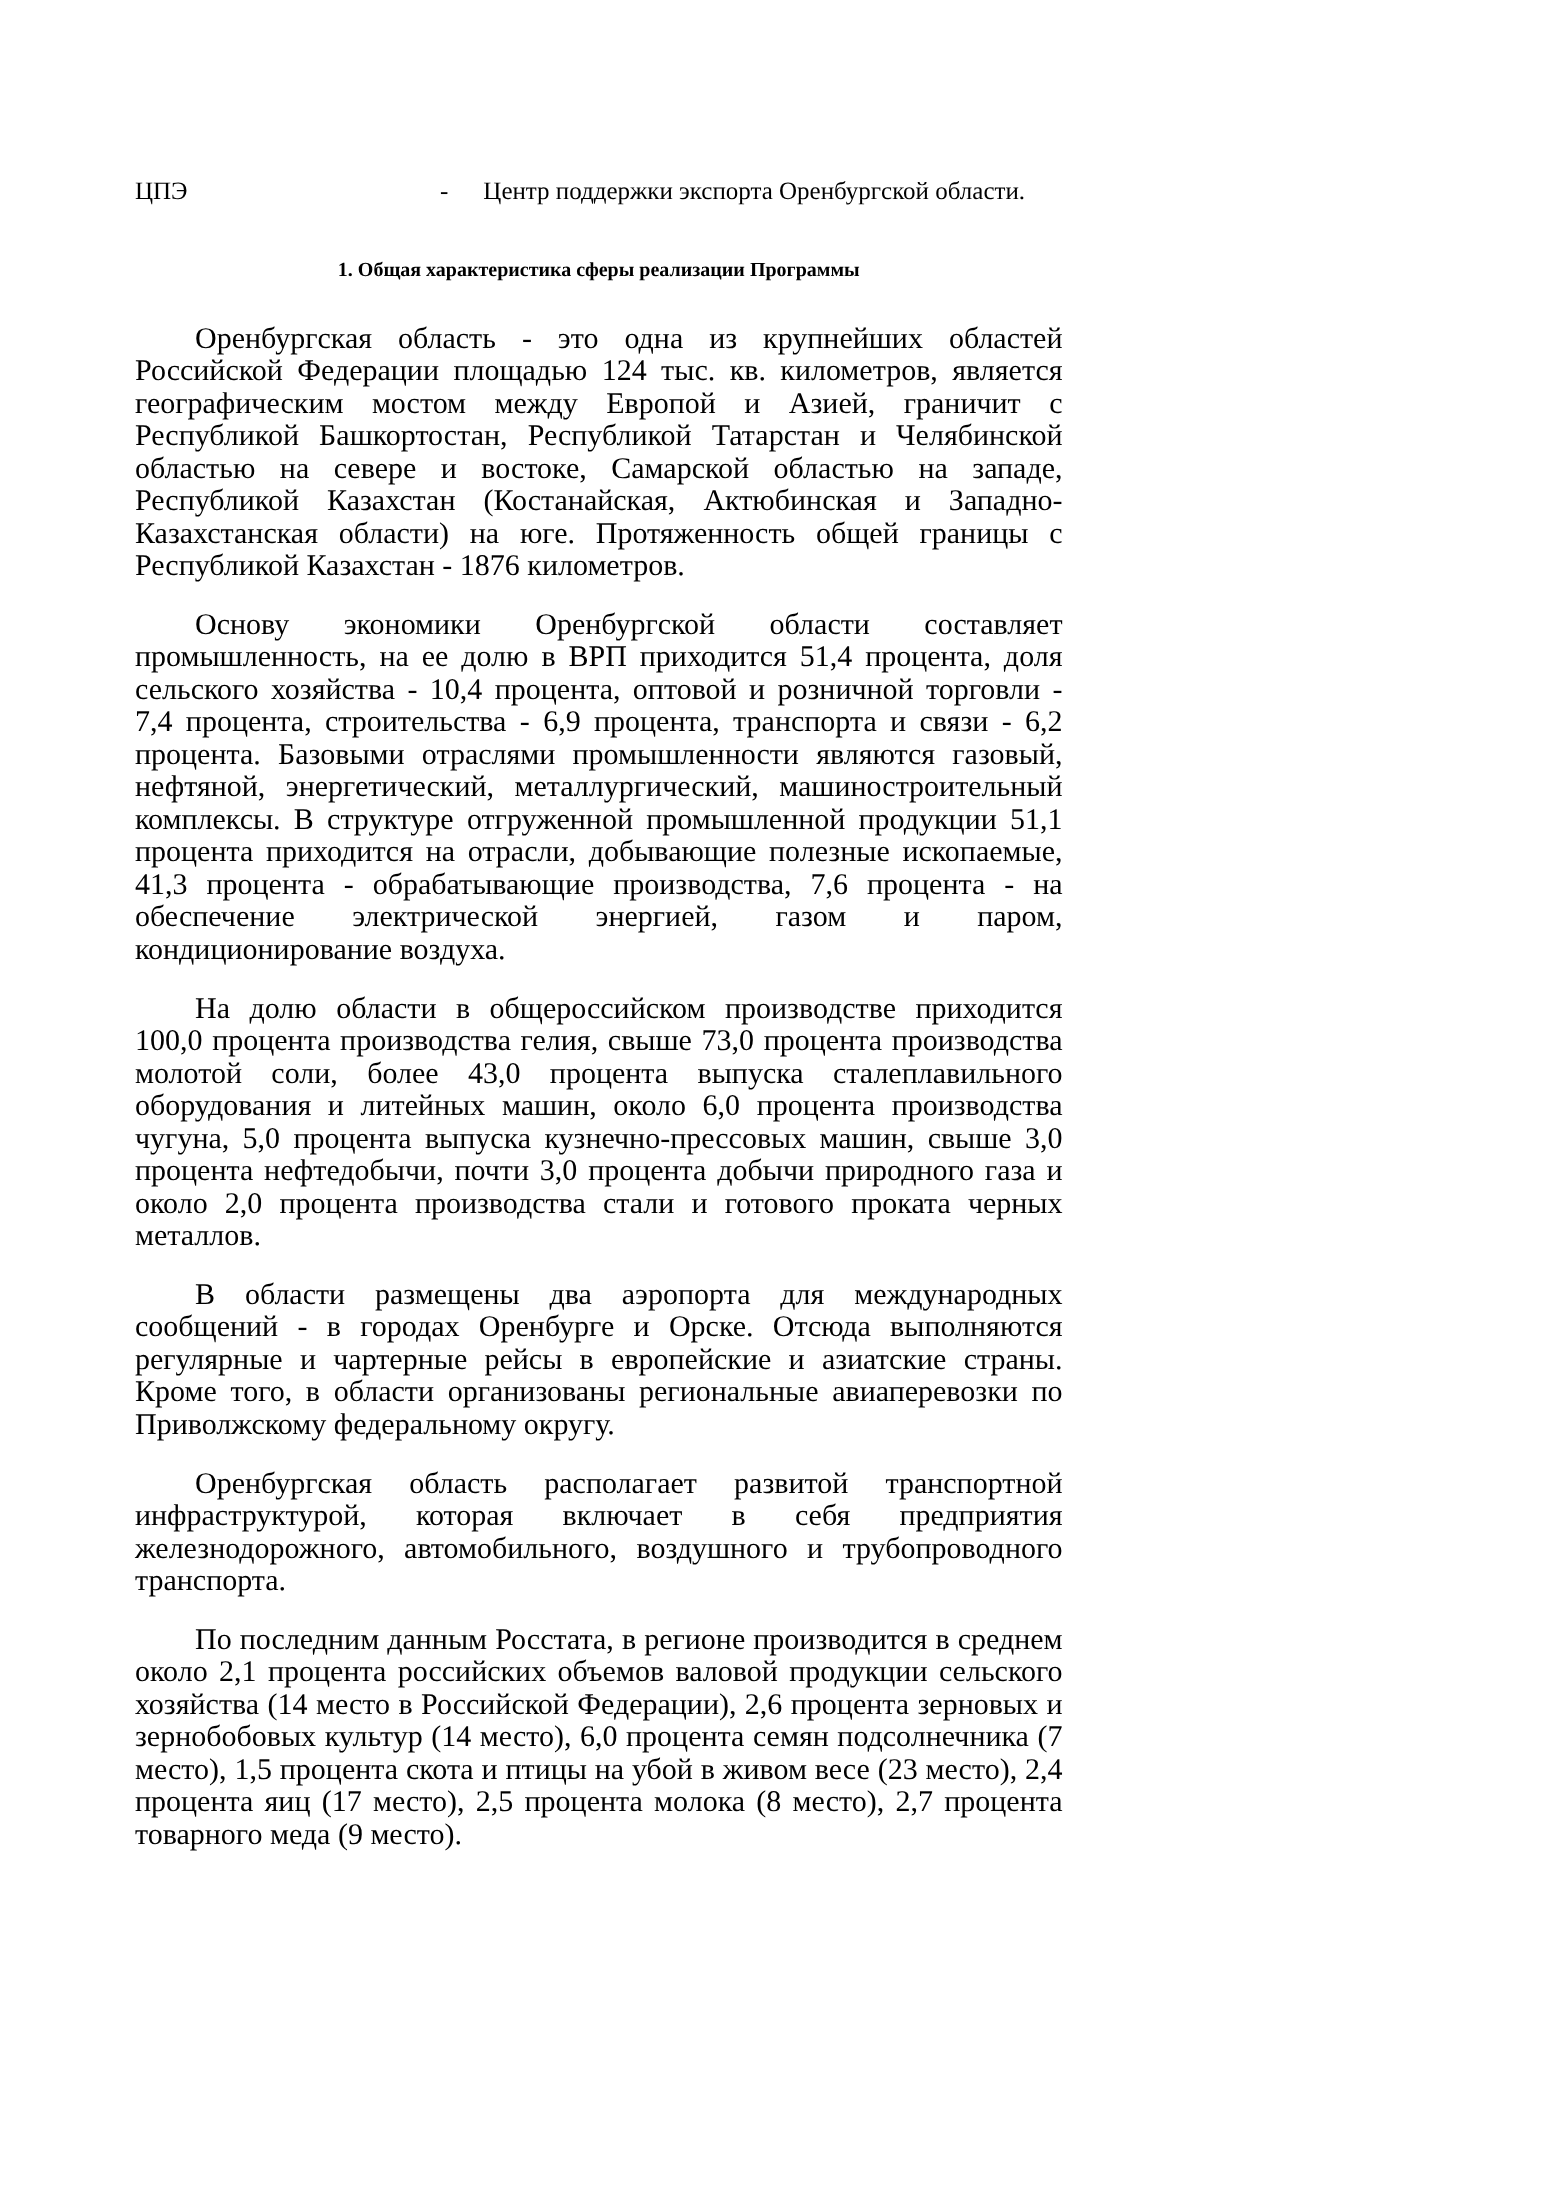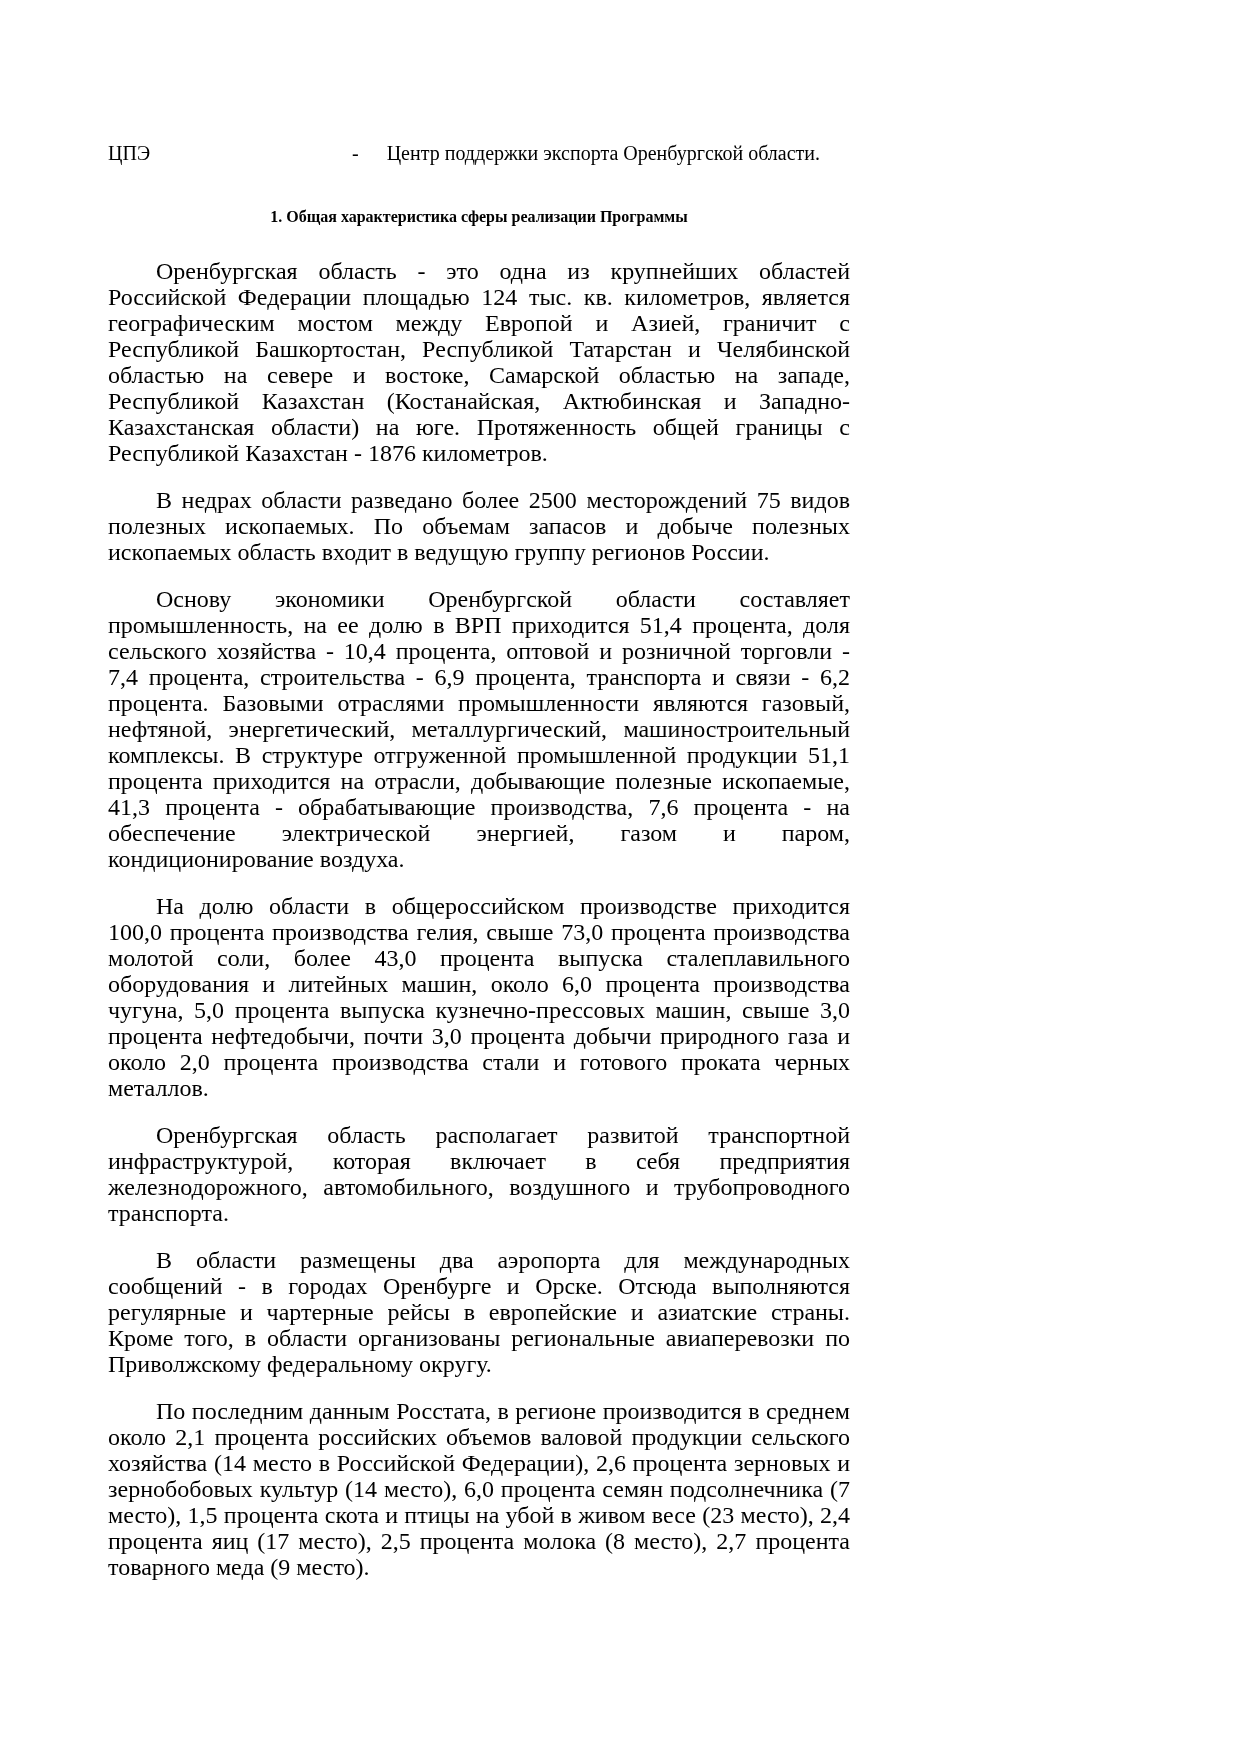--- a/index.html
+++ b/index.html
@@ -59,26 +59,25 @@
   <div class="abbr-row">
     <span class="abbr-term">ЦПЭ</span>
     <span class="abbr-dash">-</span>
     <span class="abbr-definition">Центр поддержки экспорта Оренбургской области.</span>
   </div>
 
   <h1 class="heading">1. Общая характеристика сферы реализации Программы</h1>
 
   <p class="para">Оренбургская область - это одна из крупнейших областей Российской Федерации площадью 124 тыс. кв. километров, является географическим мостом между Европой и Азией, граничит с Республикой Башкортостан, Республикой Татарстан и Челябинской областью на севере и востоке, Самарской областью на западе, Республикой Казахстан (Костанайская, Актюбинская и Западно-Казахстанская области) на юге. Протяженность общей границы с Республикой Казахстан - 1876 километров.</p>
 
-  <p class="para">В недрах области разведано более 2500 месторождений 75 видов полезных ископаемых. По объемам запасов и добыче полезных ископаемых область входит в ведущую группу регионов России.</p>
 
   <p class="para">Основу экономики Оренбургской области составляет промышленность, на ее долю в ВРП приходится 51,4 процента, доля сельского хозяйства - 10,4 процента, оптовой и розничной торговли - 7,4 процента, строительства - 6,9 процента, транспорта и связи - 6,2 процента. Базовыми отраслями промышленности являются газовый, нефтяной, энергетический, металлургический, машиностроительный комплексы. В структуре отгруженной промышленной продукции 51,1 процента приходится на отрасли, добывающие полезные ископаемые, 41,3 процента - обрабатывающие производства, 7,6 процента - на обеспечение электрической энергией, газом и паром, кондиционирование воздуха.</p>
 
   <p class="para">На долю области в общероссийском производстве приходится 100,0 процента производства гелия, свыше 73,0 процента производства молотой соли, более 43,0 процента выпуска сталеплавильного оборудования и литейных машин, около 6,0 процента производства чугуна, 5,0 процента выпуска кузнечно-прессовых машин, свыше 3,0 процента нефтедобычи, почти 3,0 процента добычи природного газа и около 2,0 процента производства стали и готового проката черных металлов.</p>
 
 
+  <p class="para">В области размещены два аэропорта для международных сообщений - в городах Оренбурге и Орске. Отсюда выполняются регулярные и чартерные рейсы в европейские и азиатские страны. Кроме того, в области организованы региональные авиаперевозки по Приволжскому федеральному округу.</p>
+
   <p class="para">Оренбургская область располагает развитой транспортной инфраструктурой, которая включает в себя предприятия железнодорожного, автомобильного, воздушного и трубопроводного транспорта.</p>
-
-  <p class="para">В области размещены два аэропорта для международных сообщений - в городах Оренбурге и Орске. Отсюда выполняются регулярные и чартерные рейсы в европейские и азиатские страны. Кроме того, в области организованы региональные авиаперевозки по Приволжскому федеральному округу.</p>
 
   <p class="para">По последним данным Росстата, в регионе производится в среднем около 2,1 процента российских объемов валовой продукции сельского хозяйства (14 место в Российской Федерации), 2,6 процента зерновых и зернобобовых культур (14 место), 6,0 процента семян подсолнечника (7 место), 1,5 процента скота и птицы на убой в живом весе (23 место), 2,4 процента яиц (17 место), 2,5 процента молока (8 место), 2,7 процента товарного меда (9 место).</p>
 
 </div>
 
 </body></html>

